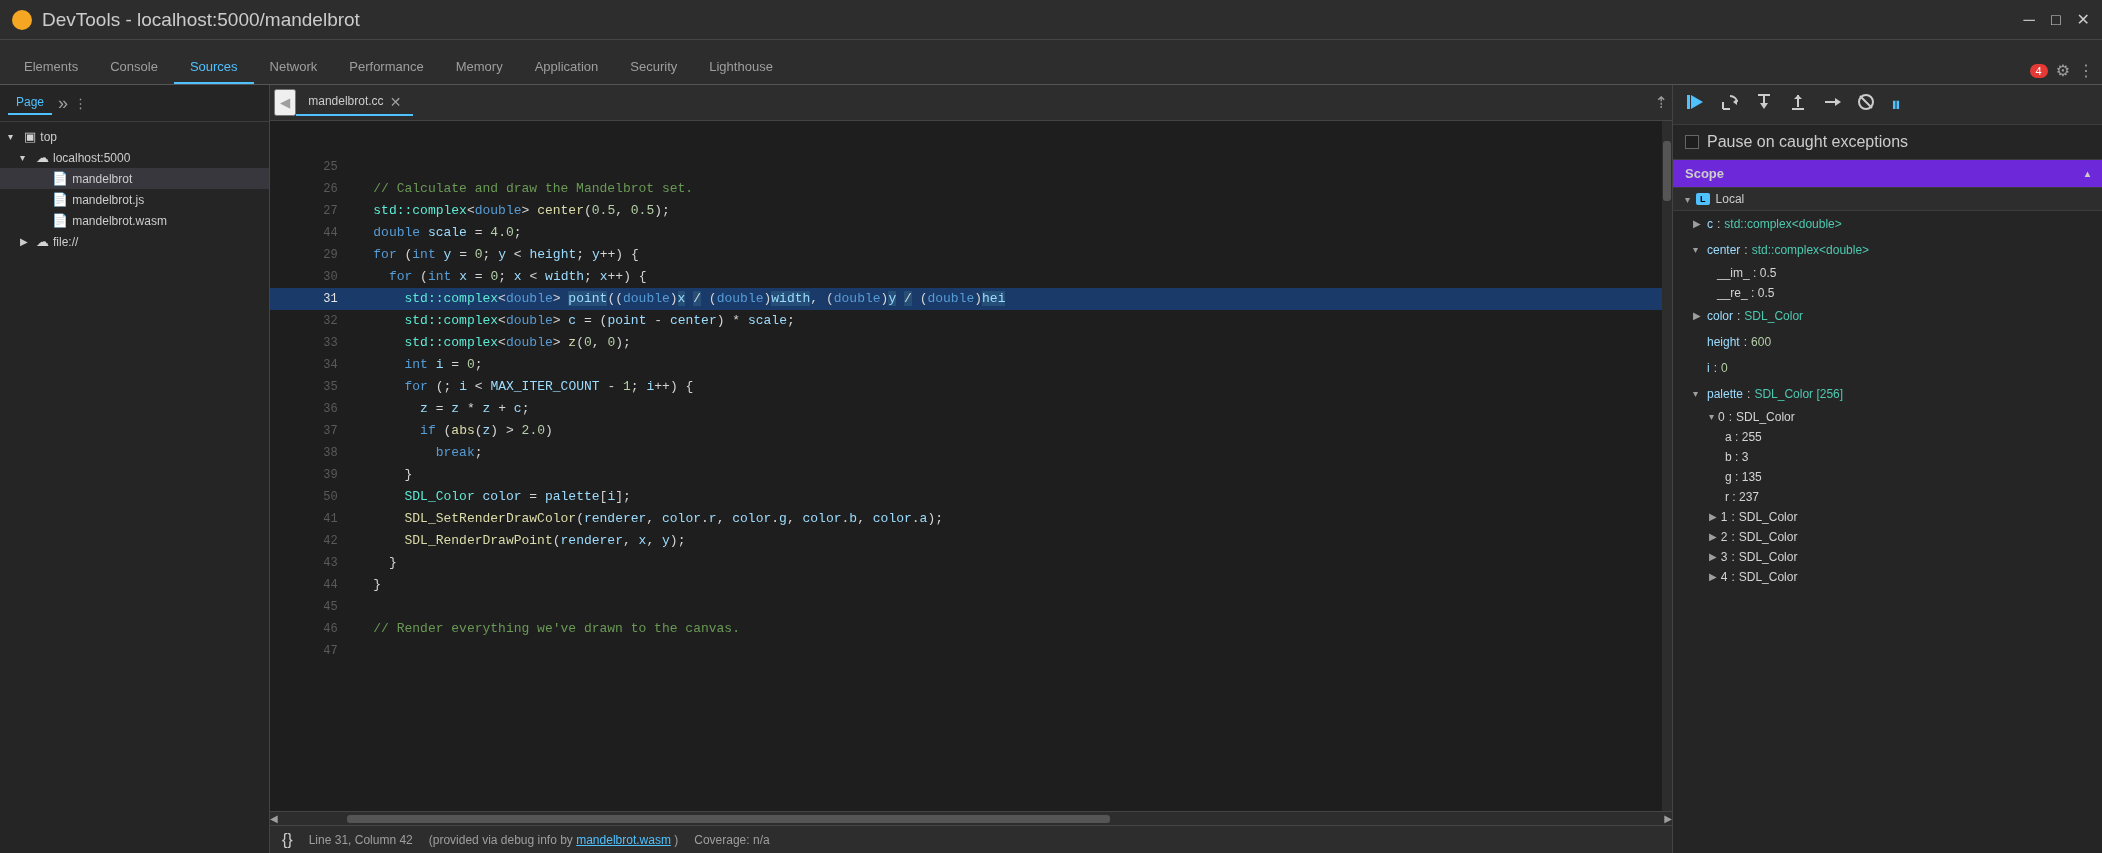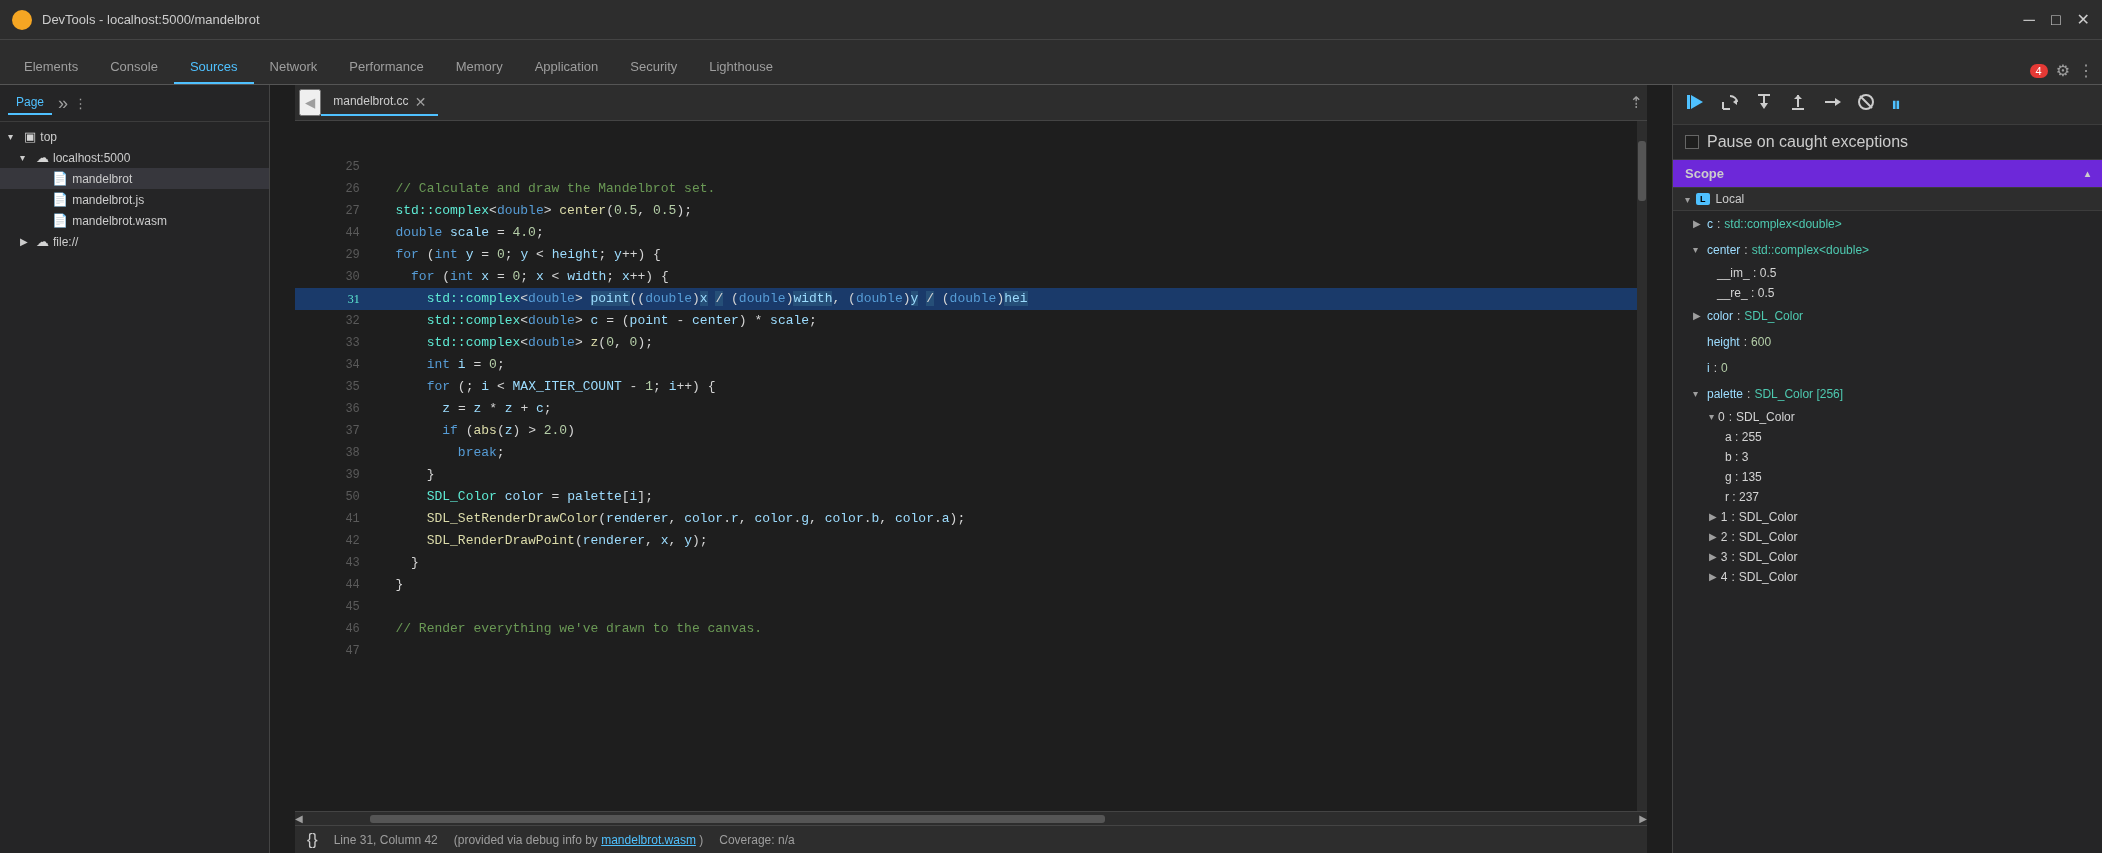--- a/index.html
+++ b/index.html
@@ -10,21 +10,21 @@
       background: #2d2d2d;
       height: 40px;
       display: flex;
       align-items: center;
       padding: 0 12px;
       border-bottom: 1px solid #444;
       justify-content: space-between;
     }
     .titlebar-left { display: flex; align-items: center; gap: 10px; }
     .titlebar-icon { width: 20px; height: 20px; background: #f5a623; border-radius: 50%; }
-    .titlebar-title { color: #ccc; font-size: 13px; }
+    .titlebar-title { color: #ccc; font-size: 19px; }
     .titlebar-right { display: flex; align-items: center; gap: 16px; }
     .titlebar-btn { color: #ccc; font-size: 16px; cursor: pointer; background: none; border: none; }
 
     
     .tabbar {
       background: #2d2d2d;
       height: 45px;
       display: flex;
       align-items: flex-end;
       border-bottom: 1px solid #555;
@@ -50,21 +50,20 @@
       padding: 1px 6px;
       font-size: 11px;
     }
     .gear-btn { color: #9e9e9e; font-size: 16px; cursor: pointer; background: none; border: none; }
     .more-btn { color: #9e9e9e; font-size: 16px; cursor: pointer; background: none; border: none; }
 
     
     .main-layout {
       display: flex;
       height: calc(853px - 40px - 45px);
-      gap: 25px;
     }
 
     
     .sidebar {
       width: 270px;
       min-width: 270px;
       background: #252526;
       border-right: 1px solid #444;
       display: flex;
       flex-direction: column;
@@ -394,21 +393,21 @@
         </tr>
         <tr>
           <td class="line-num">29</td>
           <td class="line-code">  <span class="kw">for</span> <span class="op">(</span><span class="kw">int</span> <span class="var">y</span> <span class="op">=</span> <span class="num">0</span><span class="op">;</span> <span class="var">y</span> <span class="op">&lt;</span> <span class="var">height</span><span class="op">;</span> <span class="var">y</span><span class="op">++)</span> <span class="op">{</span></td>
         </tr>
         <tr>
           <td class="line-num">30</td>
           <td class="line-code">    <span class="kw">for</span> <span class="op">(</span><span class="kw">int</span> <span class="var">x</span> <span class="op">=</span> <span class="num">0</span><span class="op">;</span> <span class="var">x</span> <span class="op">&lt;</span> <span class="var">width</span><span class="op">;</span> <span class="var">x</span><span class="op">++)</span> <span class="op">{</span></td>
         </tr>
         <tr class="line-highlight">
-          <td class="line-num" style="background:#1a3a6a;color:#5eead4;font-family:Liberation Serif, serif;">31</td>
+          <td class="line-num" style="background:#1a3a6a;color:#e5e5e5;">31</td>
           <td class="line-code" style="background:#1a3a6a;">      <span class="type">std::complex</span><span class="op">&lt;</span><span class="kw">double</span><span class="op">&gt;</span> <span class="var" style="background:#264f78;">point</span><span class="op">((</span><span class="kw">double</span><span class="op">)</span><span style="background:#264f78;" class="var">x</span> <span style="background:#264f78;" class="op">/</span> <span class="op">(</span><span class="kw">double</span><span class="op">)</span><span style="background:#264f78;" class="var">width</span><span class="op">,</span> <span class="op">(</span><span class="kw">double</span><span class="op">)</span><span style="background:#264f78;" class="var">y</span> <span style="background:#264f78;" class="op">/</span> <span class="op">(</span><span class="kw">double</span><span class="op">)</span><span style="background:#264f78;" class="var">hei</span></td>
         </tr>
         <tr>
           <td class="line-num">32</td>
           <td class="line-code">      <span class="type">std::complex</span><span class="op">&lt;</span><span class="kw">double</span><span class="op">&gt;</span> <span class="var">c</span> <span class="op">=</span> <span class="op">(</span><span class="var">point</span> <span class="op">-</span> <span class="var">center</span><span class="op">)</span> <span class="op">*</span> <span class="var">scale</span><span class="op">;</span></td>
         </tr>
         <tr>
           <td class="line-num">33</td>
           <td class="line-code">      <span class="type">std::complex</span><span class="op">&lt;</span><span class="kw">double</span><span class="op">&gt;</span> <span class="fn">z</span><span class="op">(</span><span class="num">0</span><span class="op">,</span> <span class="num">0</span><span class="op">);</span></td>
         </tr>

